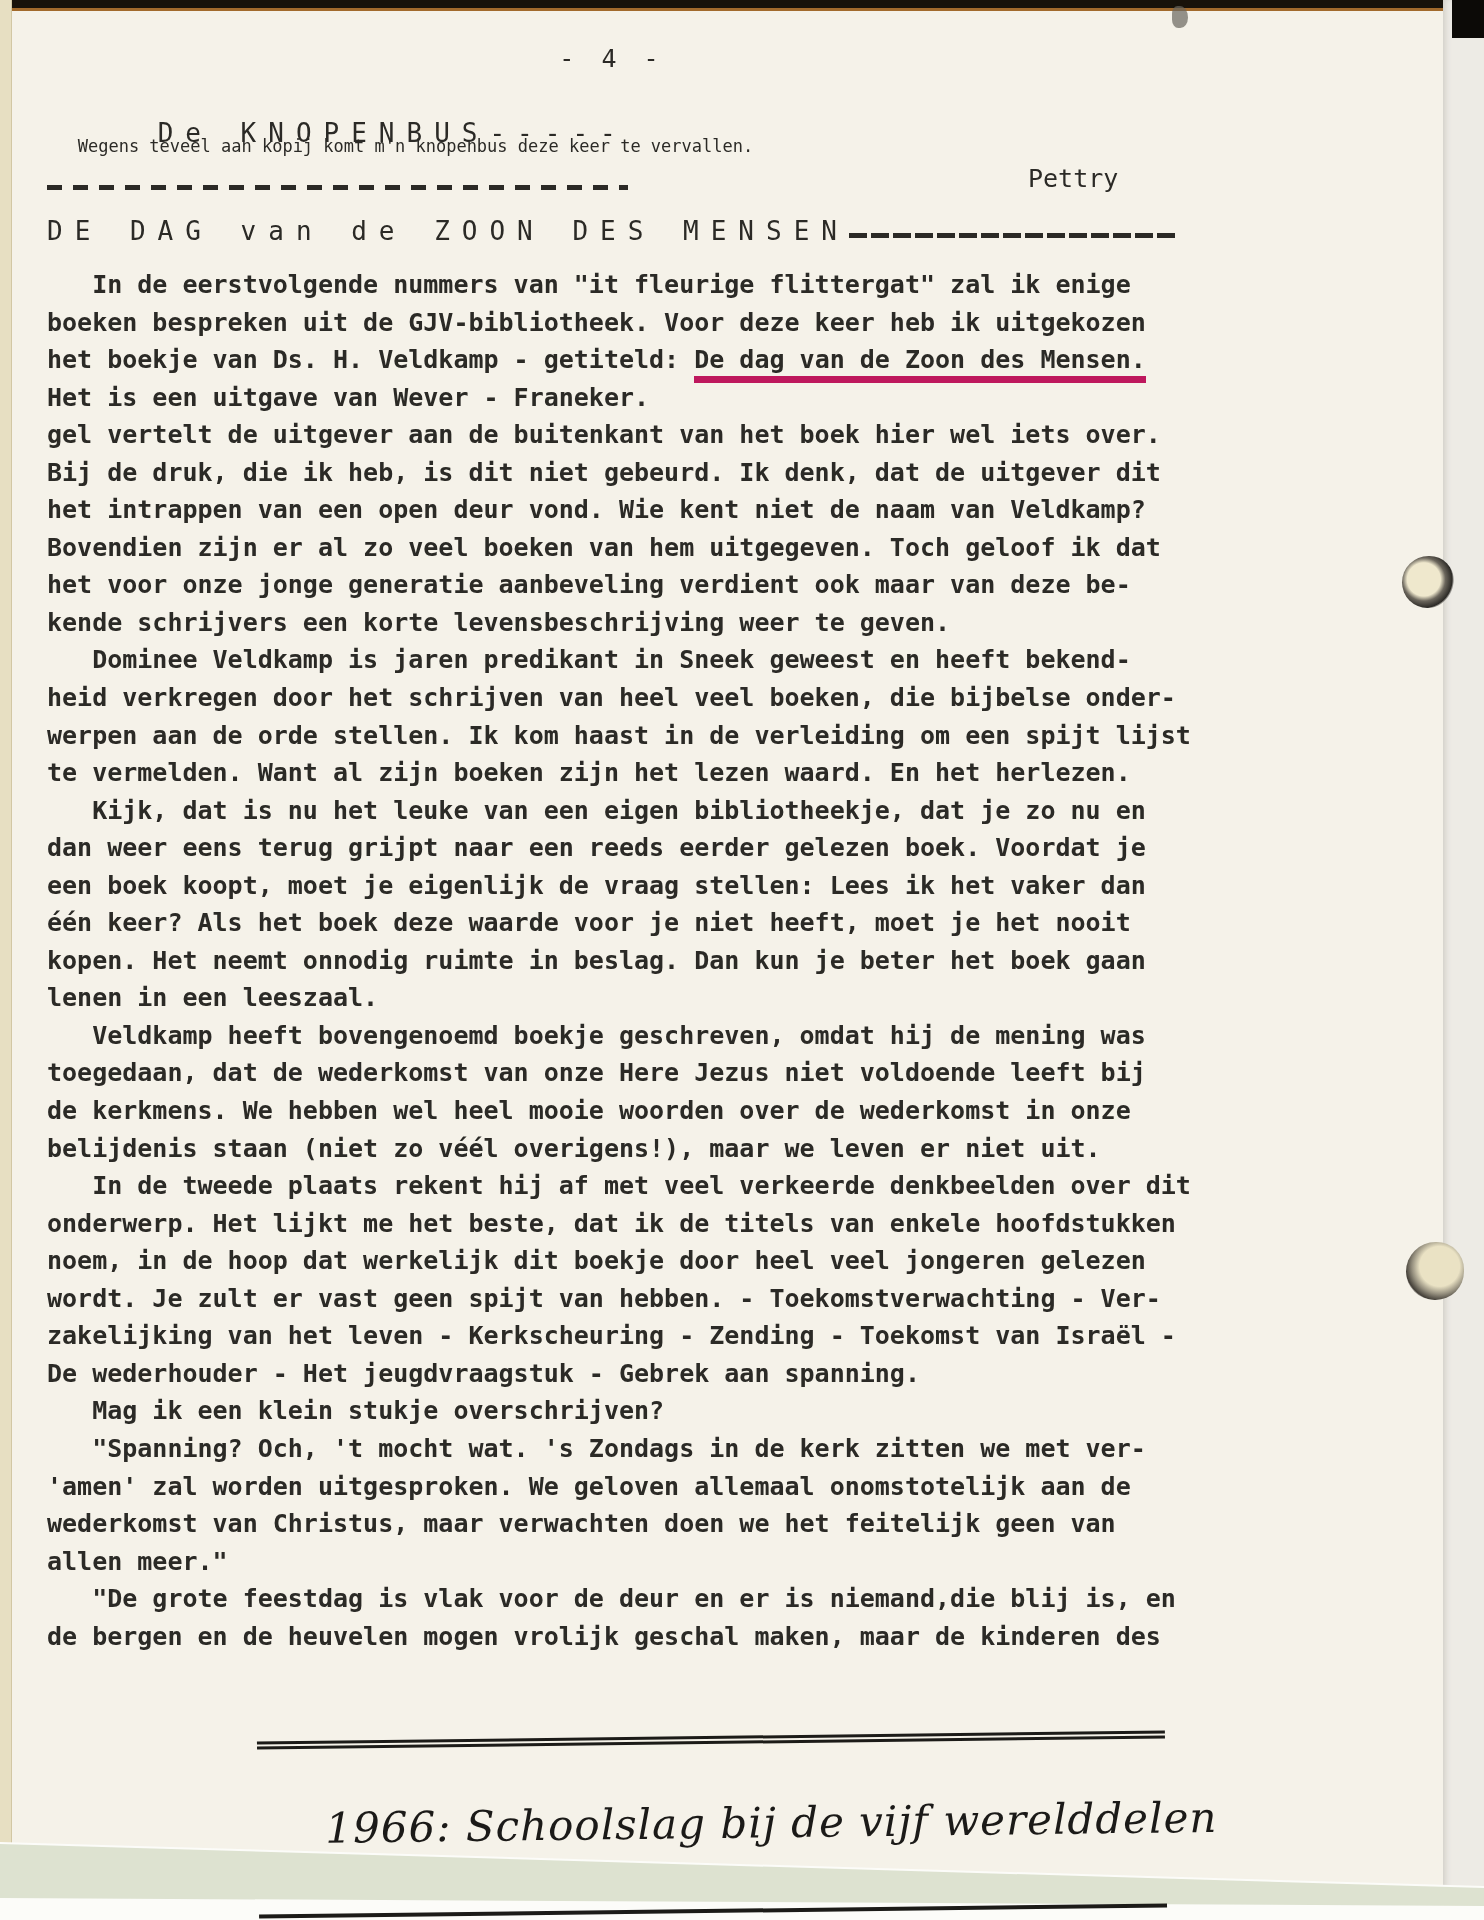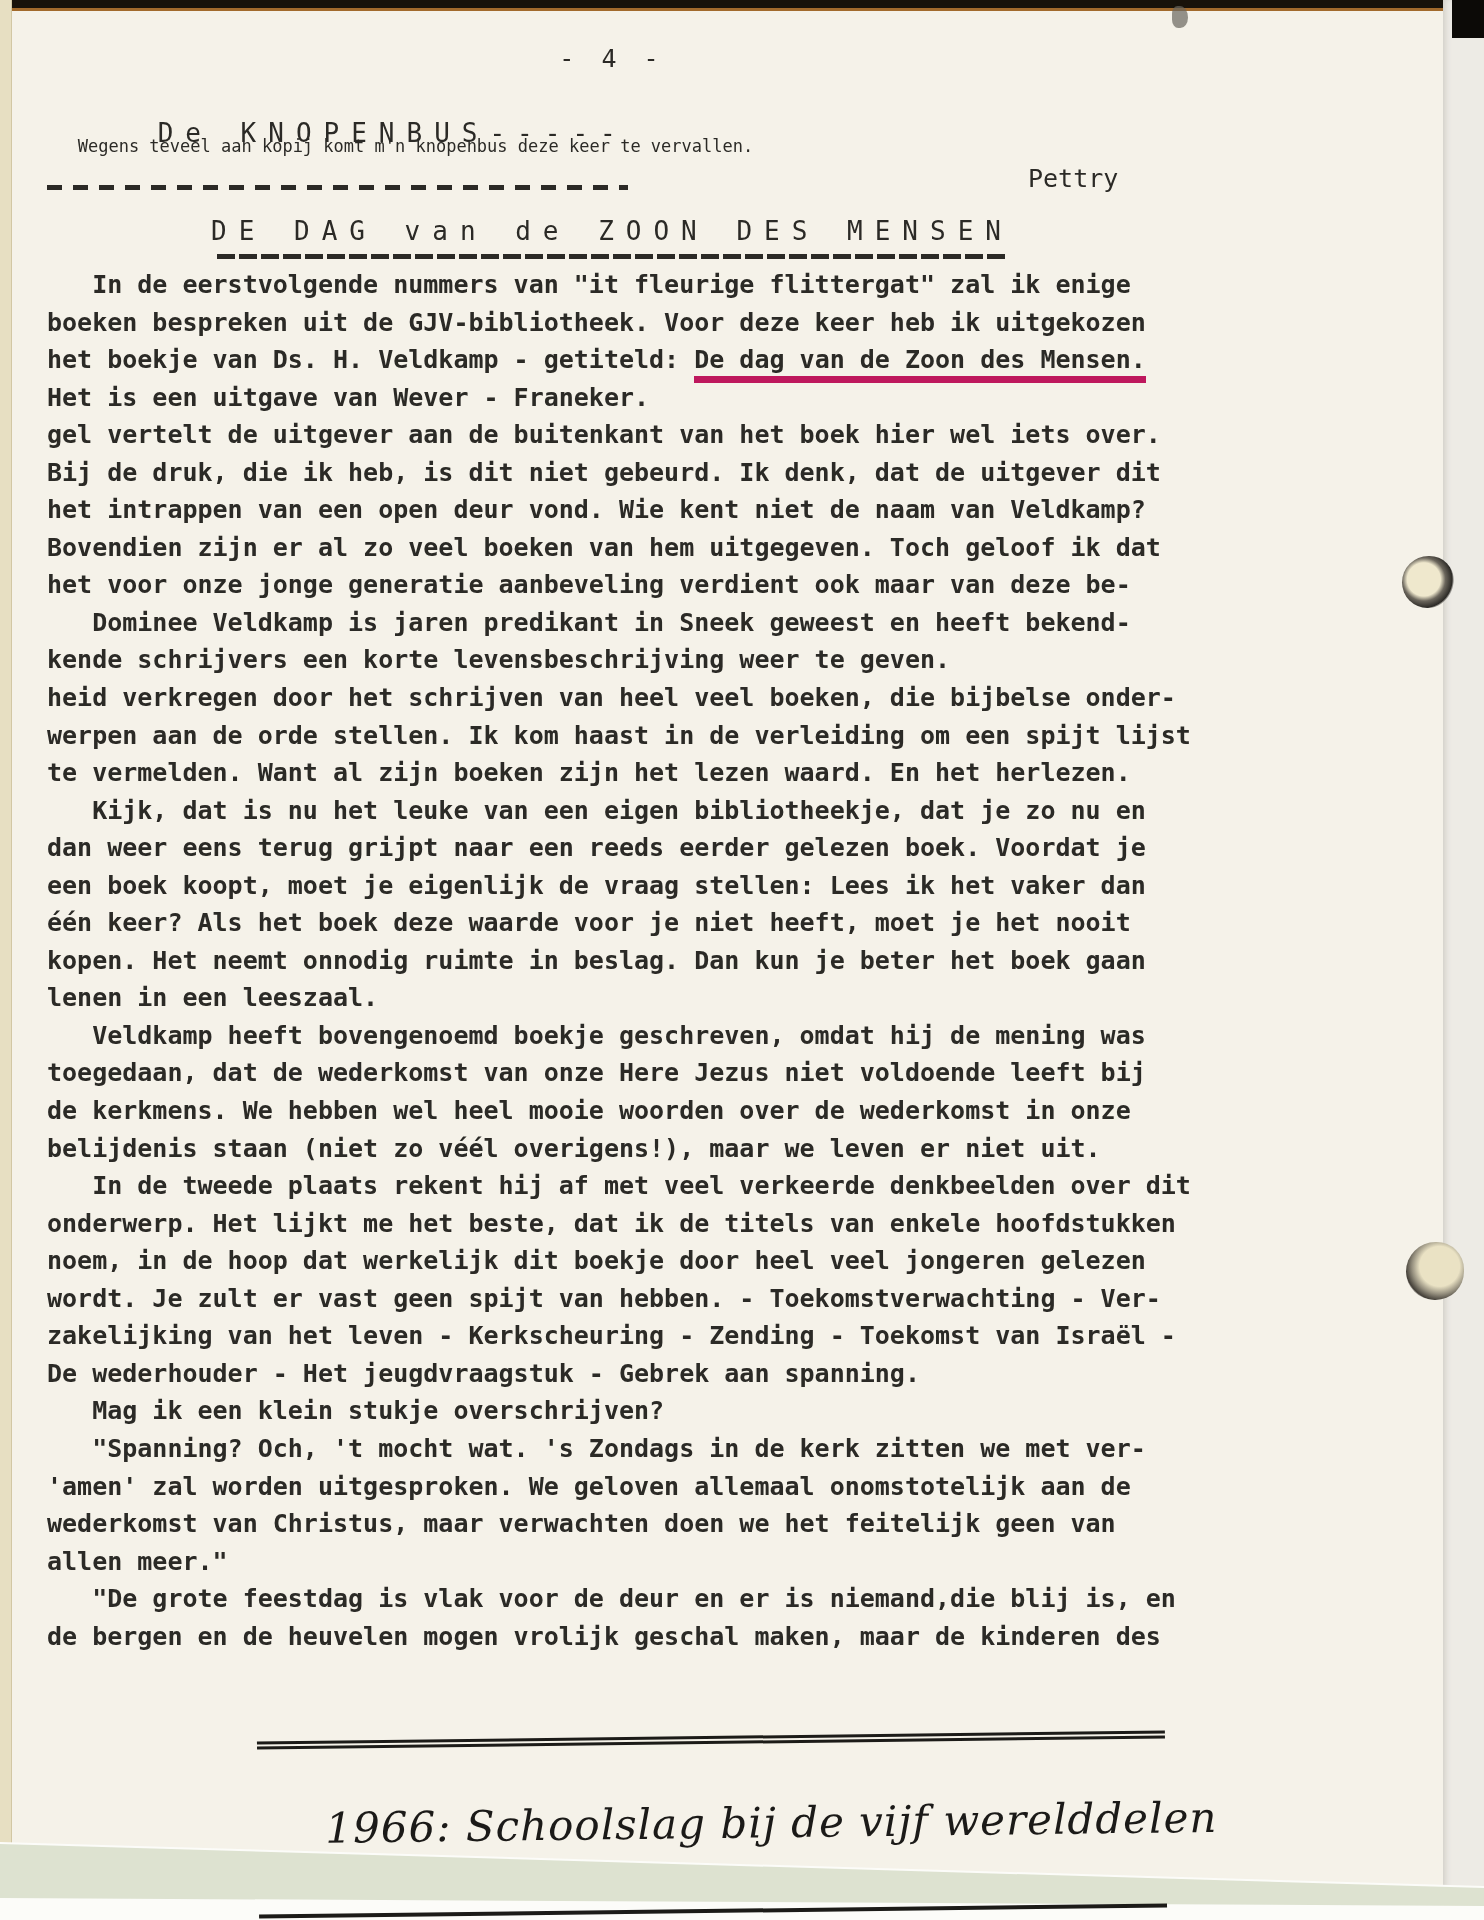--- a/index.html
+++ b/index.html
@@ -34,21 +34,21 @@
   .mint-band{position:absolute;left:0;top:1836px;width:1484px;height:84px;background:#dde2d0;
     clip-path:polygon(0 8px,100% 52px,100% 70px,0 62px);}
   
   .page-number{position:absolute;left:47px;top:44px;width:1130px;text-align:center;
     font-size:25px;letter-spacing:6px;white-space:pre;}
   .h1{position:absolute;left:47px;top:88px;font-size:26px;letter-spacing:12px;white-space:pre;}
   .dash-ul{height:5px;margin-top:7px;
     background:repeating-linear-gradient(90deg,#2b2a26 0 15px,rgba(0,0,0,0) 15px 26px);}
   .kb-line{position:absolute;left:47px;top:136px;font-size:17px;white-space:pre;}
   .signature{position:absolute;left:1028px;top:164px;font-size:25px;white-space:pre;}
-  .h2wrap{position:absolute;left:47px;top:216px;width:1130px;display:flex;flex-direction:column;align-items:center;}
+  .h2wrap{position:absolute;left:47px;top:216px;width:1130px;display:flex;flex-direction:row;align-items:center;}
   .h2{font-size:26px;letter-spacing:12px;white-space:pre;}
   .dash-ul2{align-self:center;width:790px;height:5px;margin-top:8px;
     background:repeating-linear-gradient(90deg,#2b2a26 0 18px,rgba(0,0,0,0) 18px 22px);}
   .body{position:absolute;left:47px;top:266px;width:1160px;font-size:25px;line-height:37.55px;}
   .bline{white-space:pre;height:37.55px;font-weight:bold;}
   .u{border-bottom:7px solid #be185d;padding-bottom:2px;}
   
   .footer-note{
     position:absolute;left:258px;top:1736px;width:888px;
     transform:rotate(-0.7deg);
@@ -86,22 +86,22 @@
   <div class="body" id="body-lines">
       <div class="bline">   In de eerstvolgende nummers van "it fleurige flittergat" zal ik enige</div>
       <div class="bline">boeken bespreken uit de GJV-bibliotheek. Voor deze keer heb ik uitgekozen</div>
       <div class="bline"><span>het boekje van Ds. H. Veldkamp - getiteld: </span><span class="u">De dag van de Zoon des Mensen.</span></div>
       <div class="bline">Het is een uitgave van Wever - Franeker.</div>
       <div class="bline">gel vertelt de uitgever aan de buitenkant van het boek hier wel iets over.</div>
       <div class="bline">Bij de druk, die ik heb, is dit niet gebeurd. Ik denk, dat de uitgever dit</div>
       <div class="bline">het intrappen van een open deur vond. Wie kent niet de naam van Veldkamp?</div>
       <div class="bline">Bovendien zijn er al zo veel boeken van hem uitgegeven. Toch geloof ik dat</div>
       <div class="bline">het voor onze jonge generatie aanbeveling verdient ook maar van deze be-</div>
+      <div class="bline">kende schrijvers een korte levensbeschrijving weer te geven.</div>
       <div class="bline">   Dominee Veldkamp is jaren predikant in Sneek geweest en heeft bekend-</div>
-      <div class="bline">kende schrijvers een korte levensbeschrijving weer te geven.</div>
       <div class="bline">heid verkregen door het schrijven van heel veel boeken, die bijbelse onder-</div>
       <div class="bline">werpen aan de orde stellen. Ik kom haast in de verleiding om een spijt lijst</div>
       <div class="bline">te vermelden. Want al zijn boeken zijn het lezen waard. En het herlezen.</div>
       <div class="bline">   Kijk, dat is nu het leuke van een eigen bibliotheekje, dat je zo nu en</div>
       <div class="bline">dan weer eens terug grijpt naar een reeds eerder gelezen boek. Voordat je</div>
       <div class="bline">een boek koopt, moet je eigenlijk de vraag stellen: Lees ik het vaker dan</div>
       <div class="bline">één keer? Als het boek deze waarde voor je niet heeft, moet je het nooit</div>
       <div class="bline">kopen. Het neemt onnodig ruimte in beslag. Dan kun je beter het boek gaan</div>
       <div class="bline">lenen in een leeszaal.</div>
       <div class="bline">   Veldkamp heeft bovengenoemd boekje geschreven, omdat hij de mening was</div>

